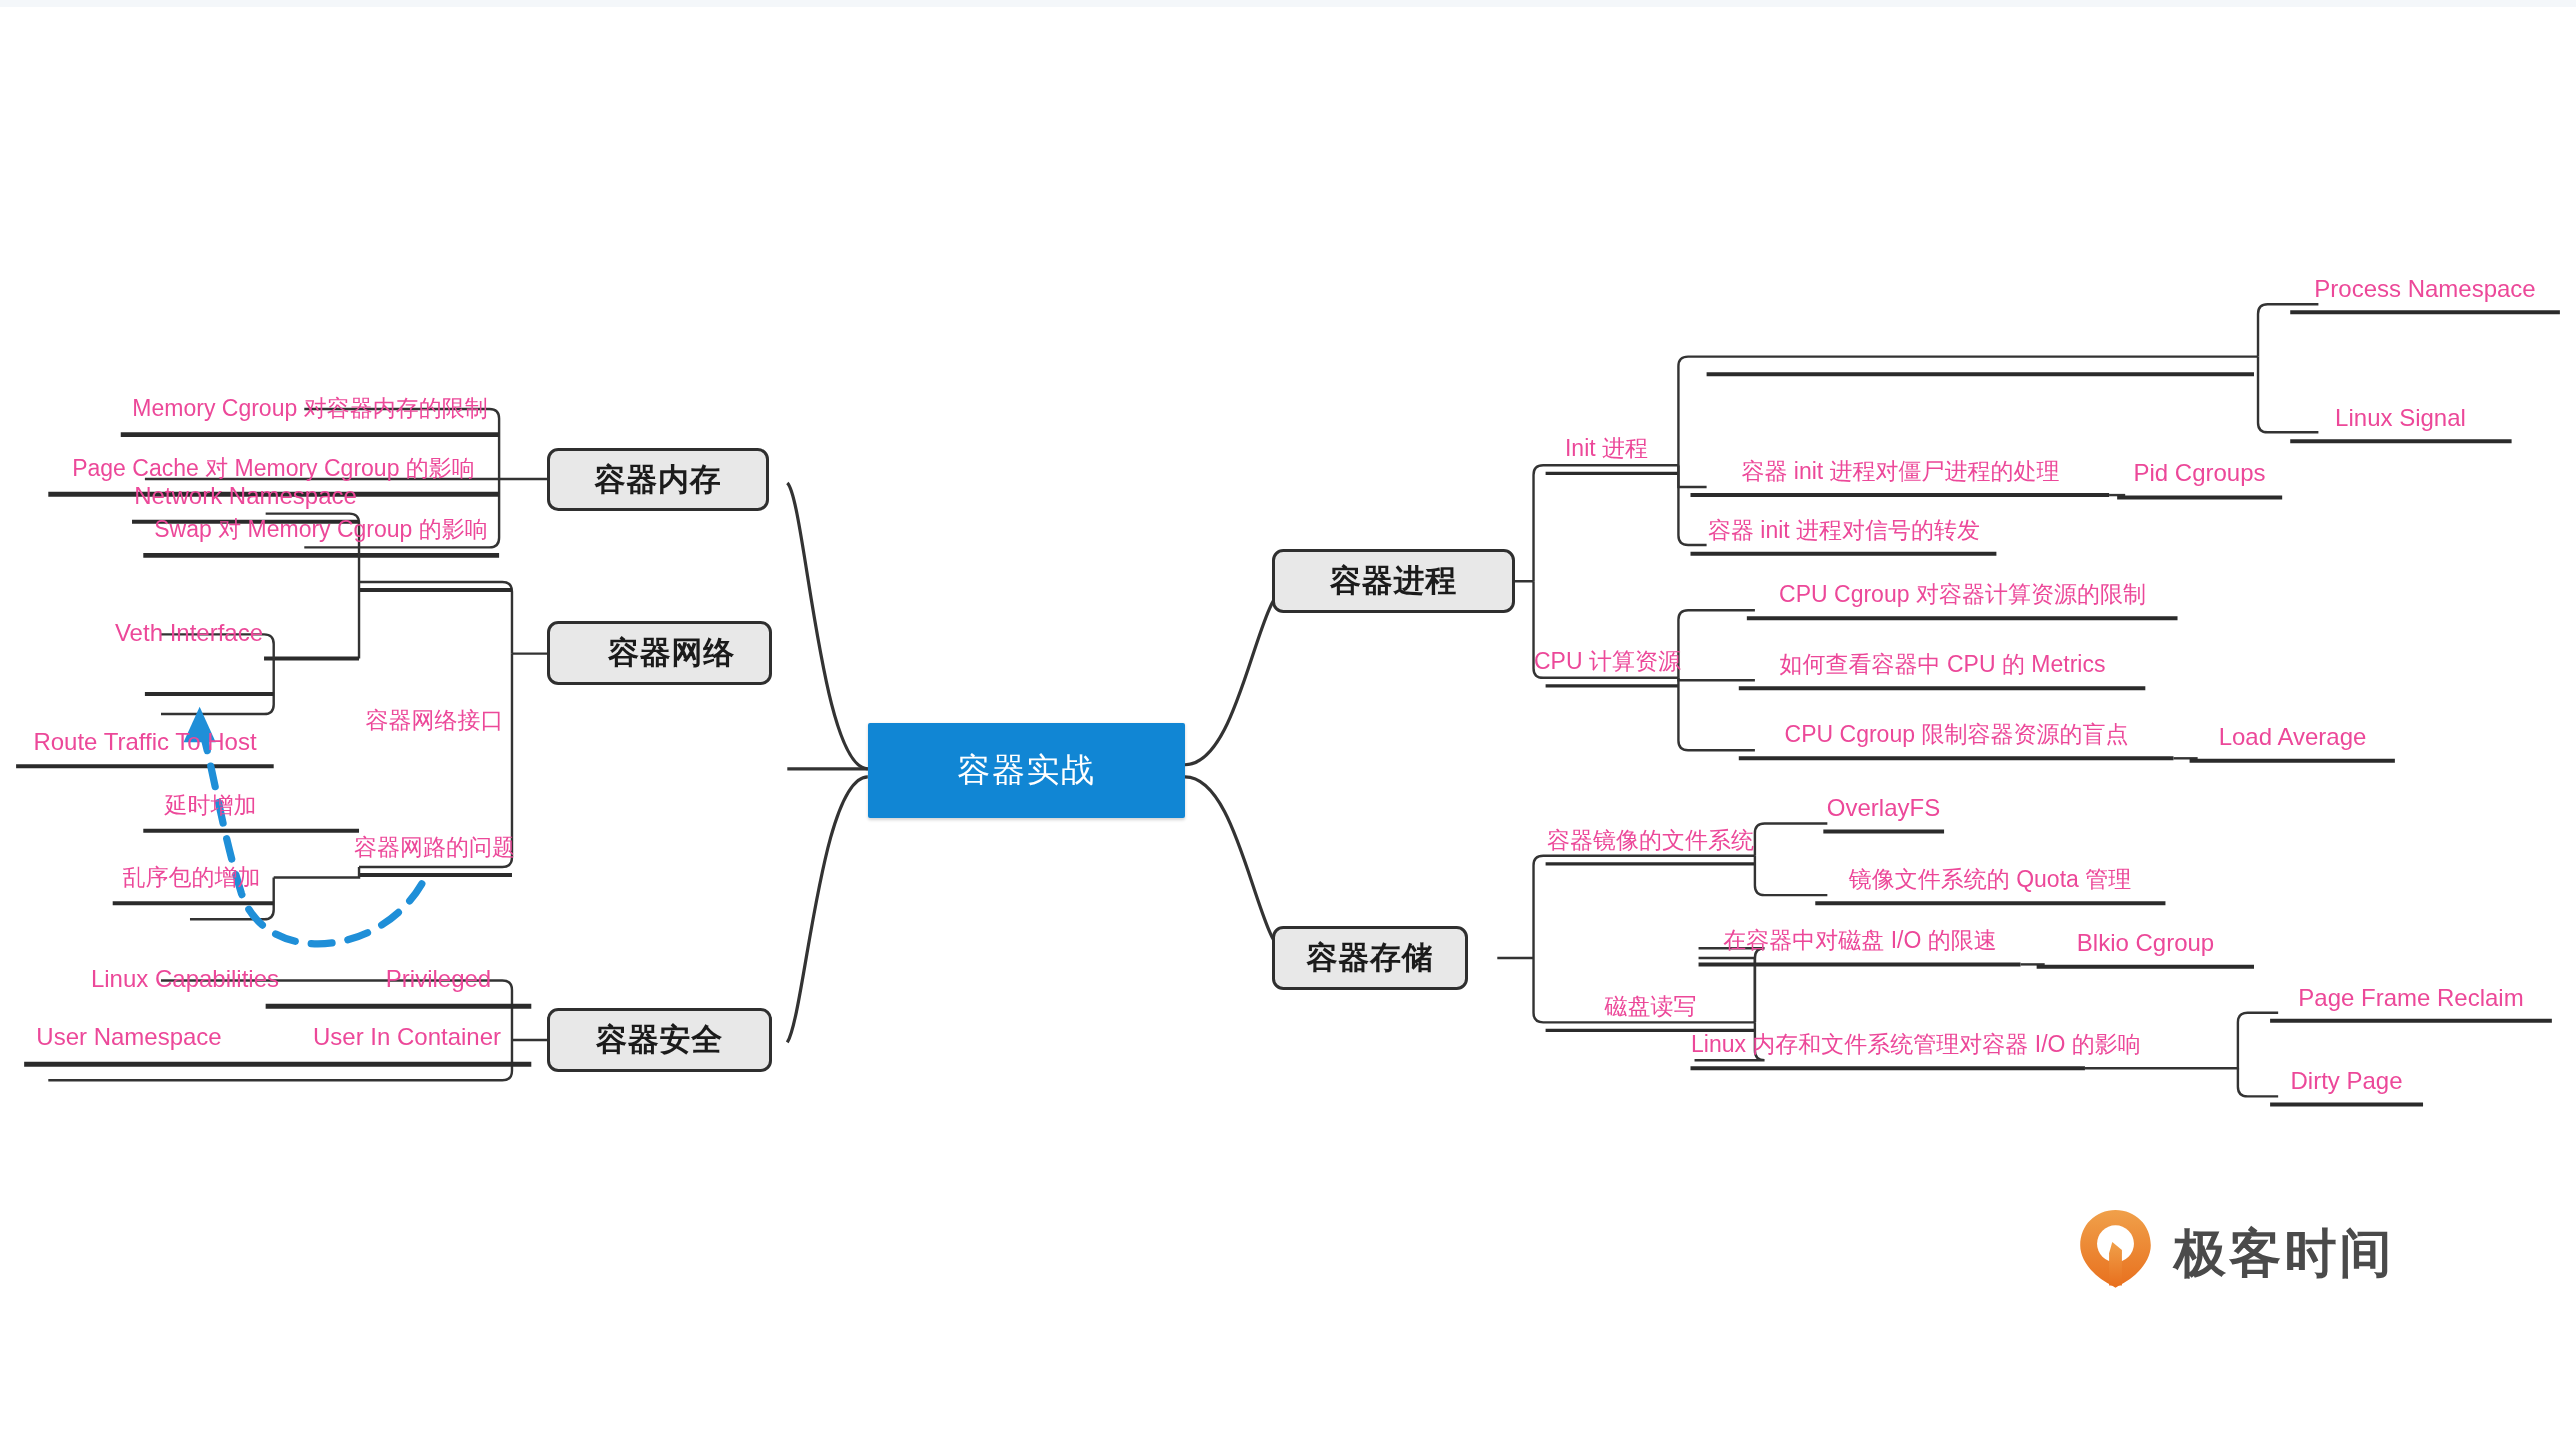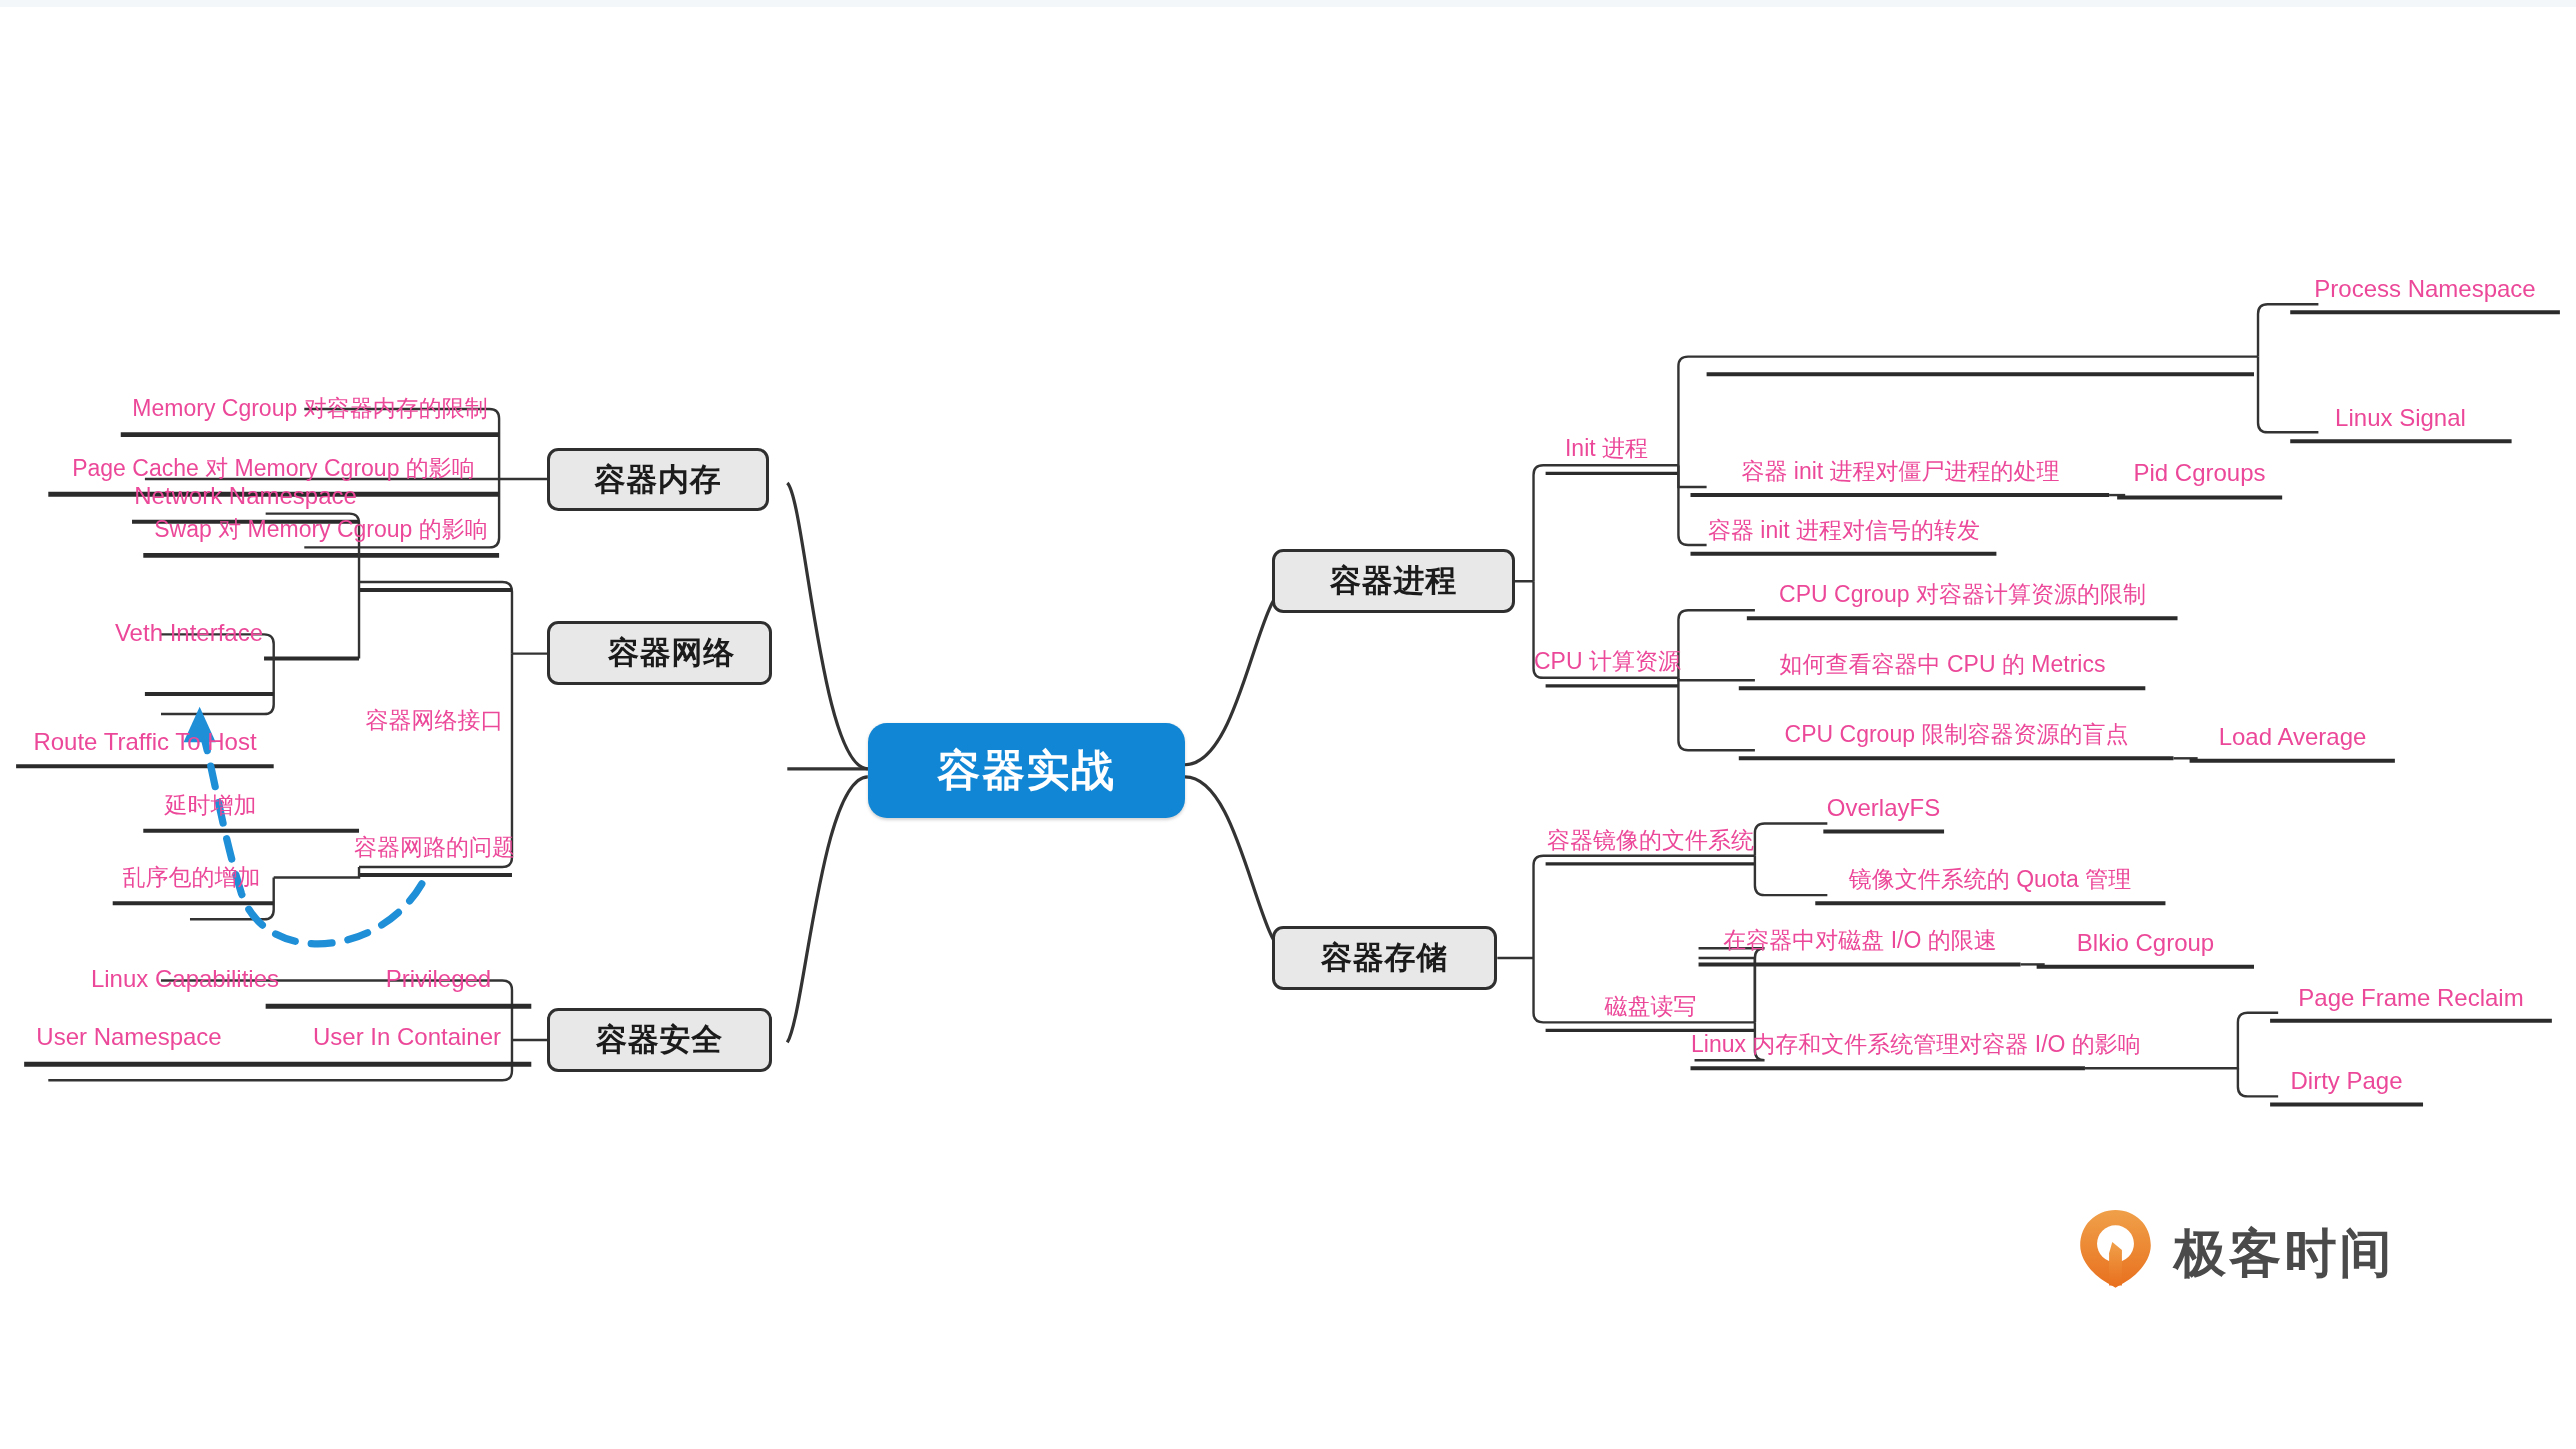--- a/index.html
+++ b/index.html
@@ -14,25 +14,25 @@
     position:absolute; left:0; top:0; width:2576px; height:7.2px;
     background:#f4f7fa;
   }
   #canvas { position:absolute; left:0; top:0; width:2576px; height:1449px; }
   svg#wires { position:absolute; left:0; top:0; width:2576px; height:1449px; pointer-events:none; }
 
   
   .root-node {
     position:absolute;
     background:#1186d4;
-    border-radius:19px;
+    border-radius:2px;
     display:flex; align-items:center; justify-content:center;
     color:#ffffff;
-    font-size:43px;
-    font-weight:bold;
+    font-size:33px;
+    font-weight:normal;
     letter-spacing:1.6px;
     box-shadow:0 1.6px 3.2px rgba(0,0,0,.18);
   }
   
   .main-node {
     position:absolute;
     background:#e8e8e8;
     border:3.2px solid #2f2f2f;
     border-radius:11.3px;
     display:flex; align-items:center; justify-content:center;
@@ -227,21 +227,21 @@
   </div>
 
   <div class="main-node" style="left:547px; top:1008px; width:225px; height:64px;">
     <span>容器安全</span>
   </div>
 
   <div class="main-node" style="left:1272px; top:549px; width:243px; height:64px;">
     <span>容器进程</span>
   </div>
 
-  <div class="main-node" style="left:1272px; top:926px; width:225px; height:64px;">
+  <div class="main-node" style="left:1272px; top:926px; width:196px; height:64px;">
     <span>容器存储</span>
   </div>
 
   <div class="leaf" style="left:113px; top:396px; width:394px;">
     <span>Memory Cgroup 对容器内存的限制</span>
   </div>
   <div class="leaf" style="left:40px; top:456px; width:467px;">
     <span>Page Cache 对 Memory Cgroup 的影响</span>
   </div>
   <div class="leaf" style="left:135px; top:517px; width:372px;">

